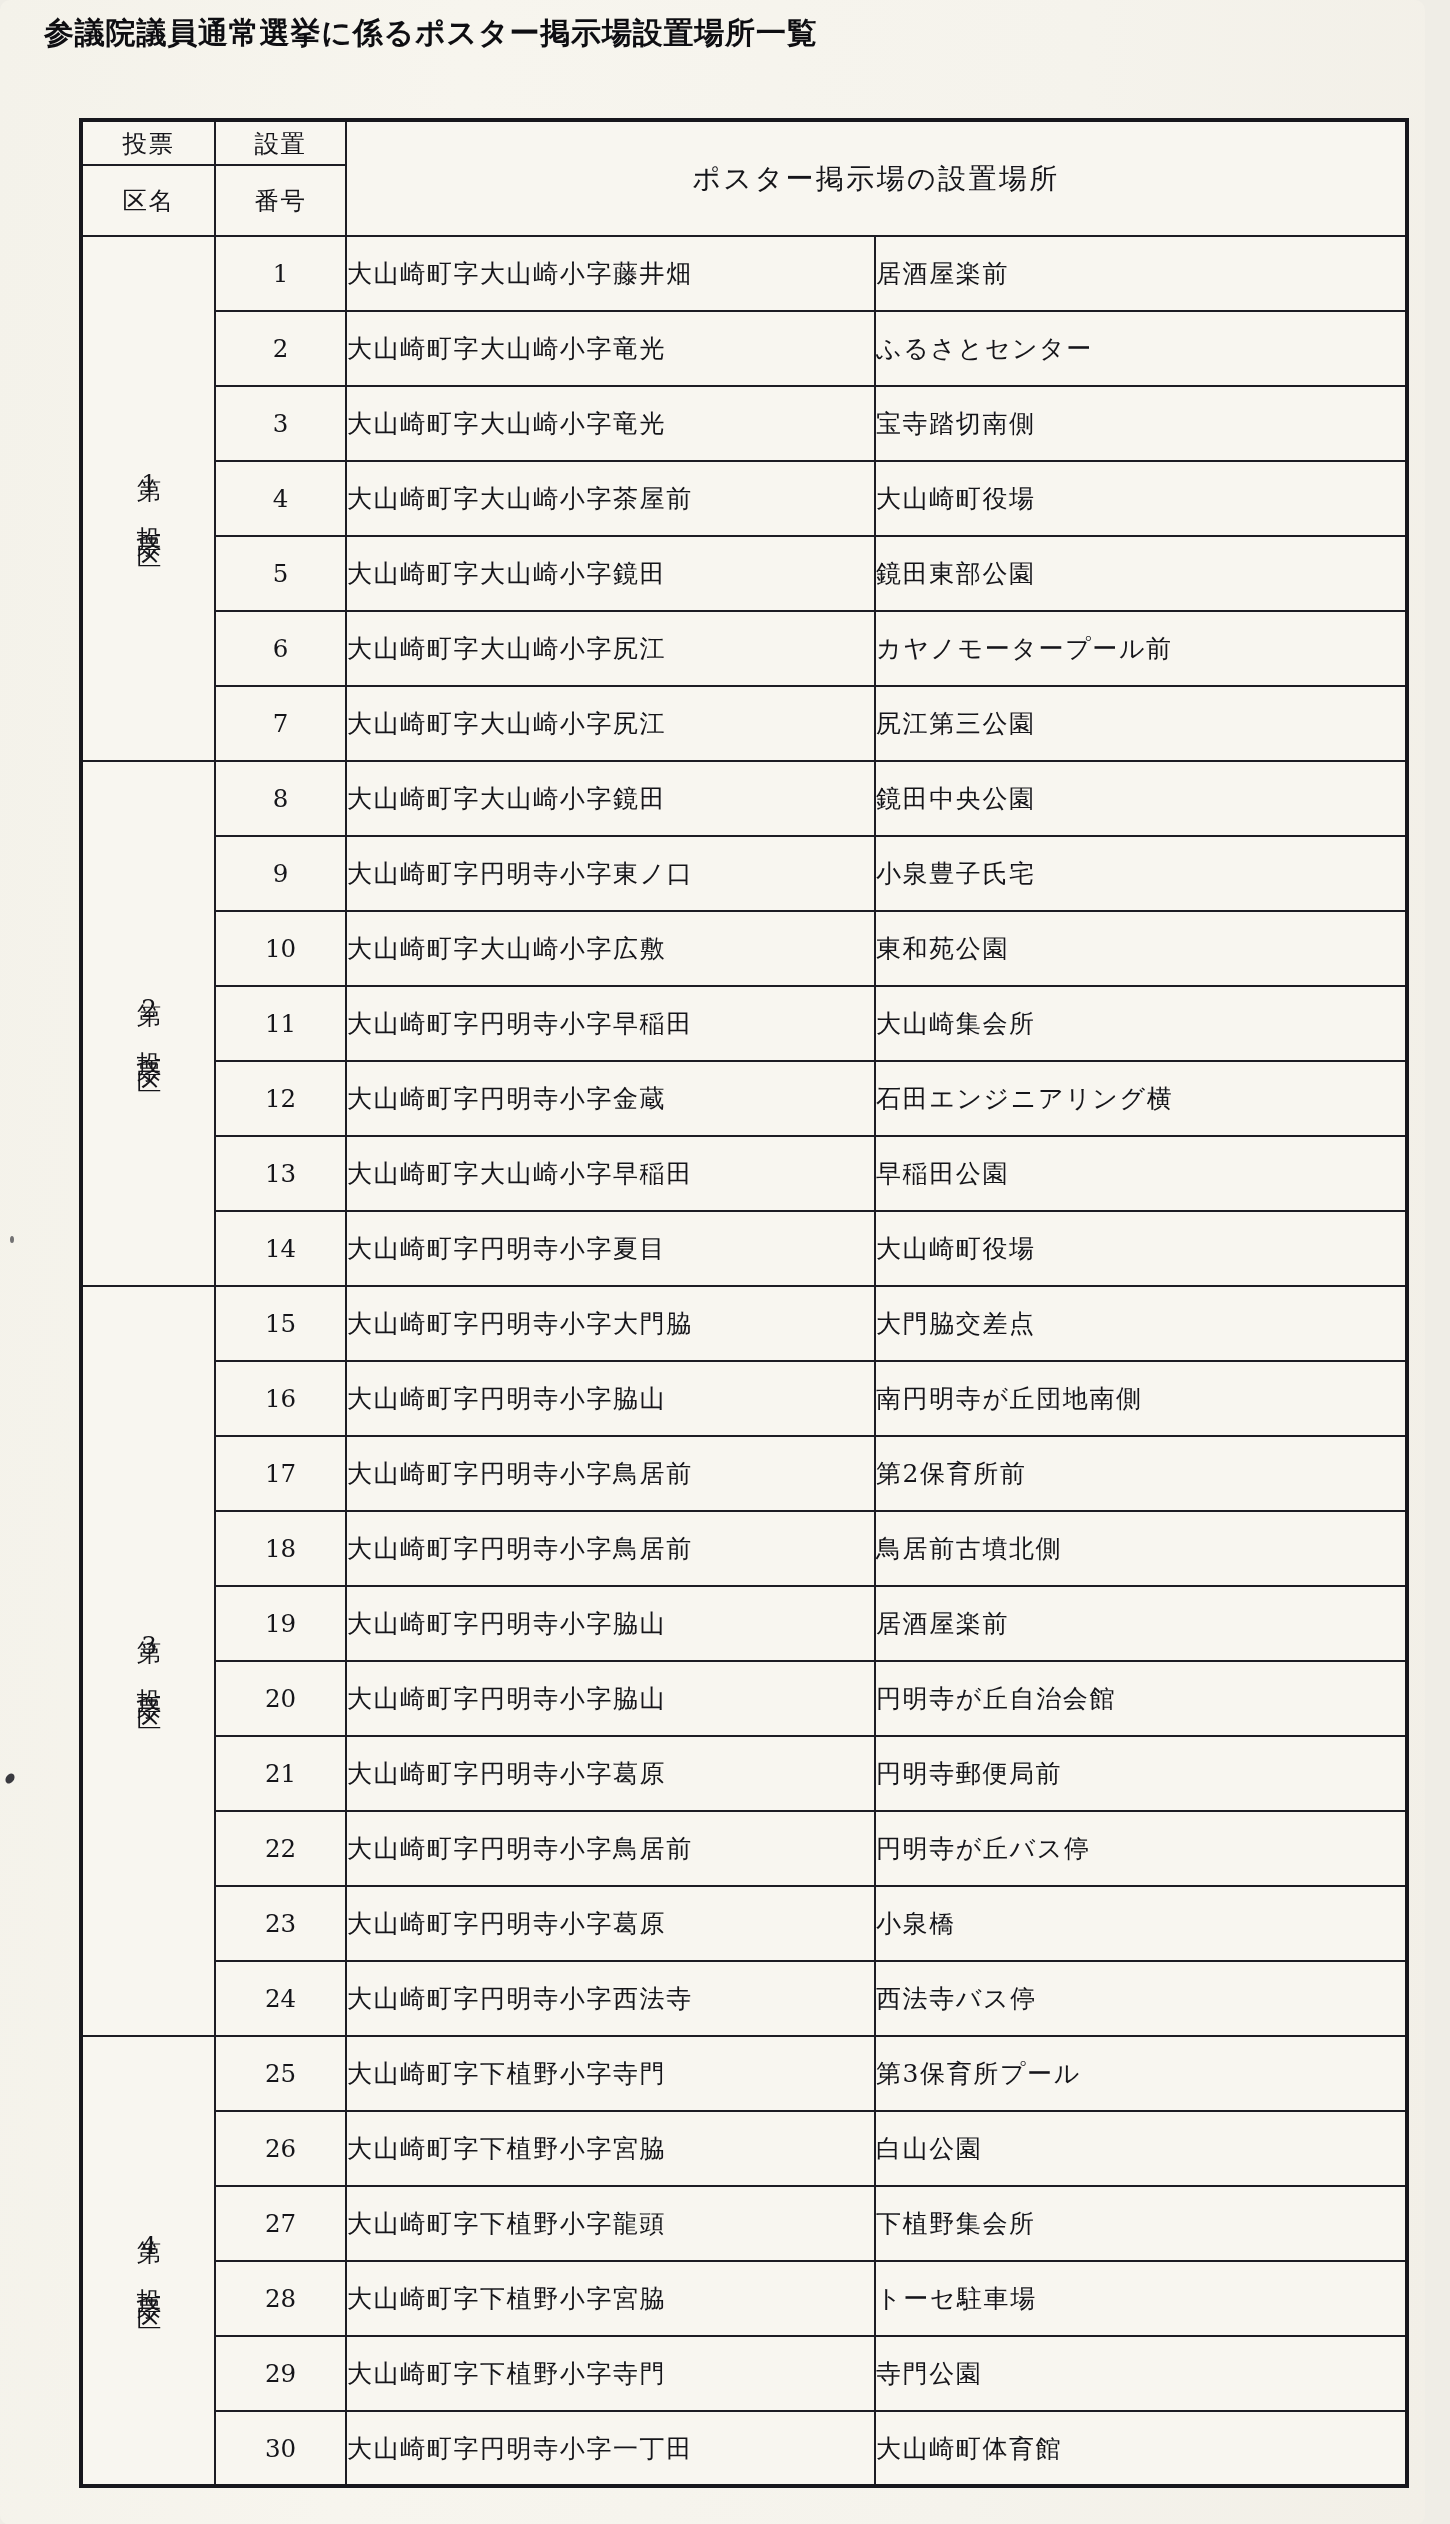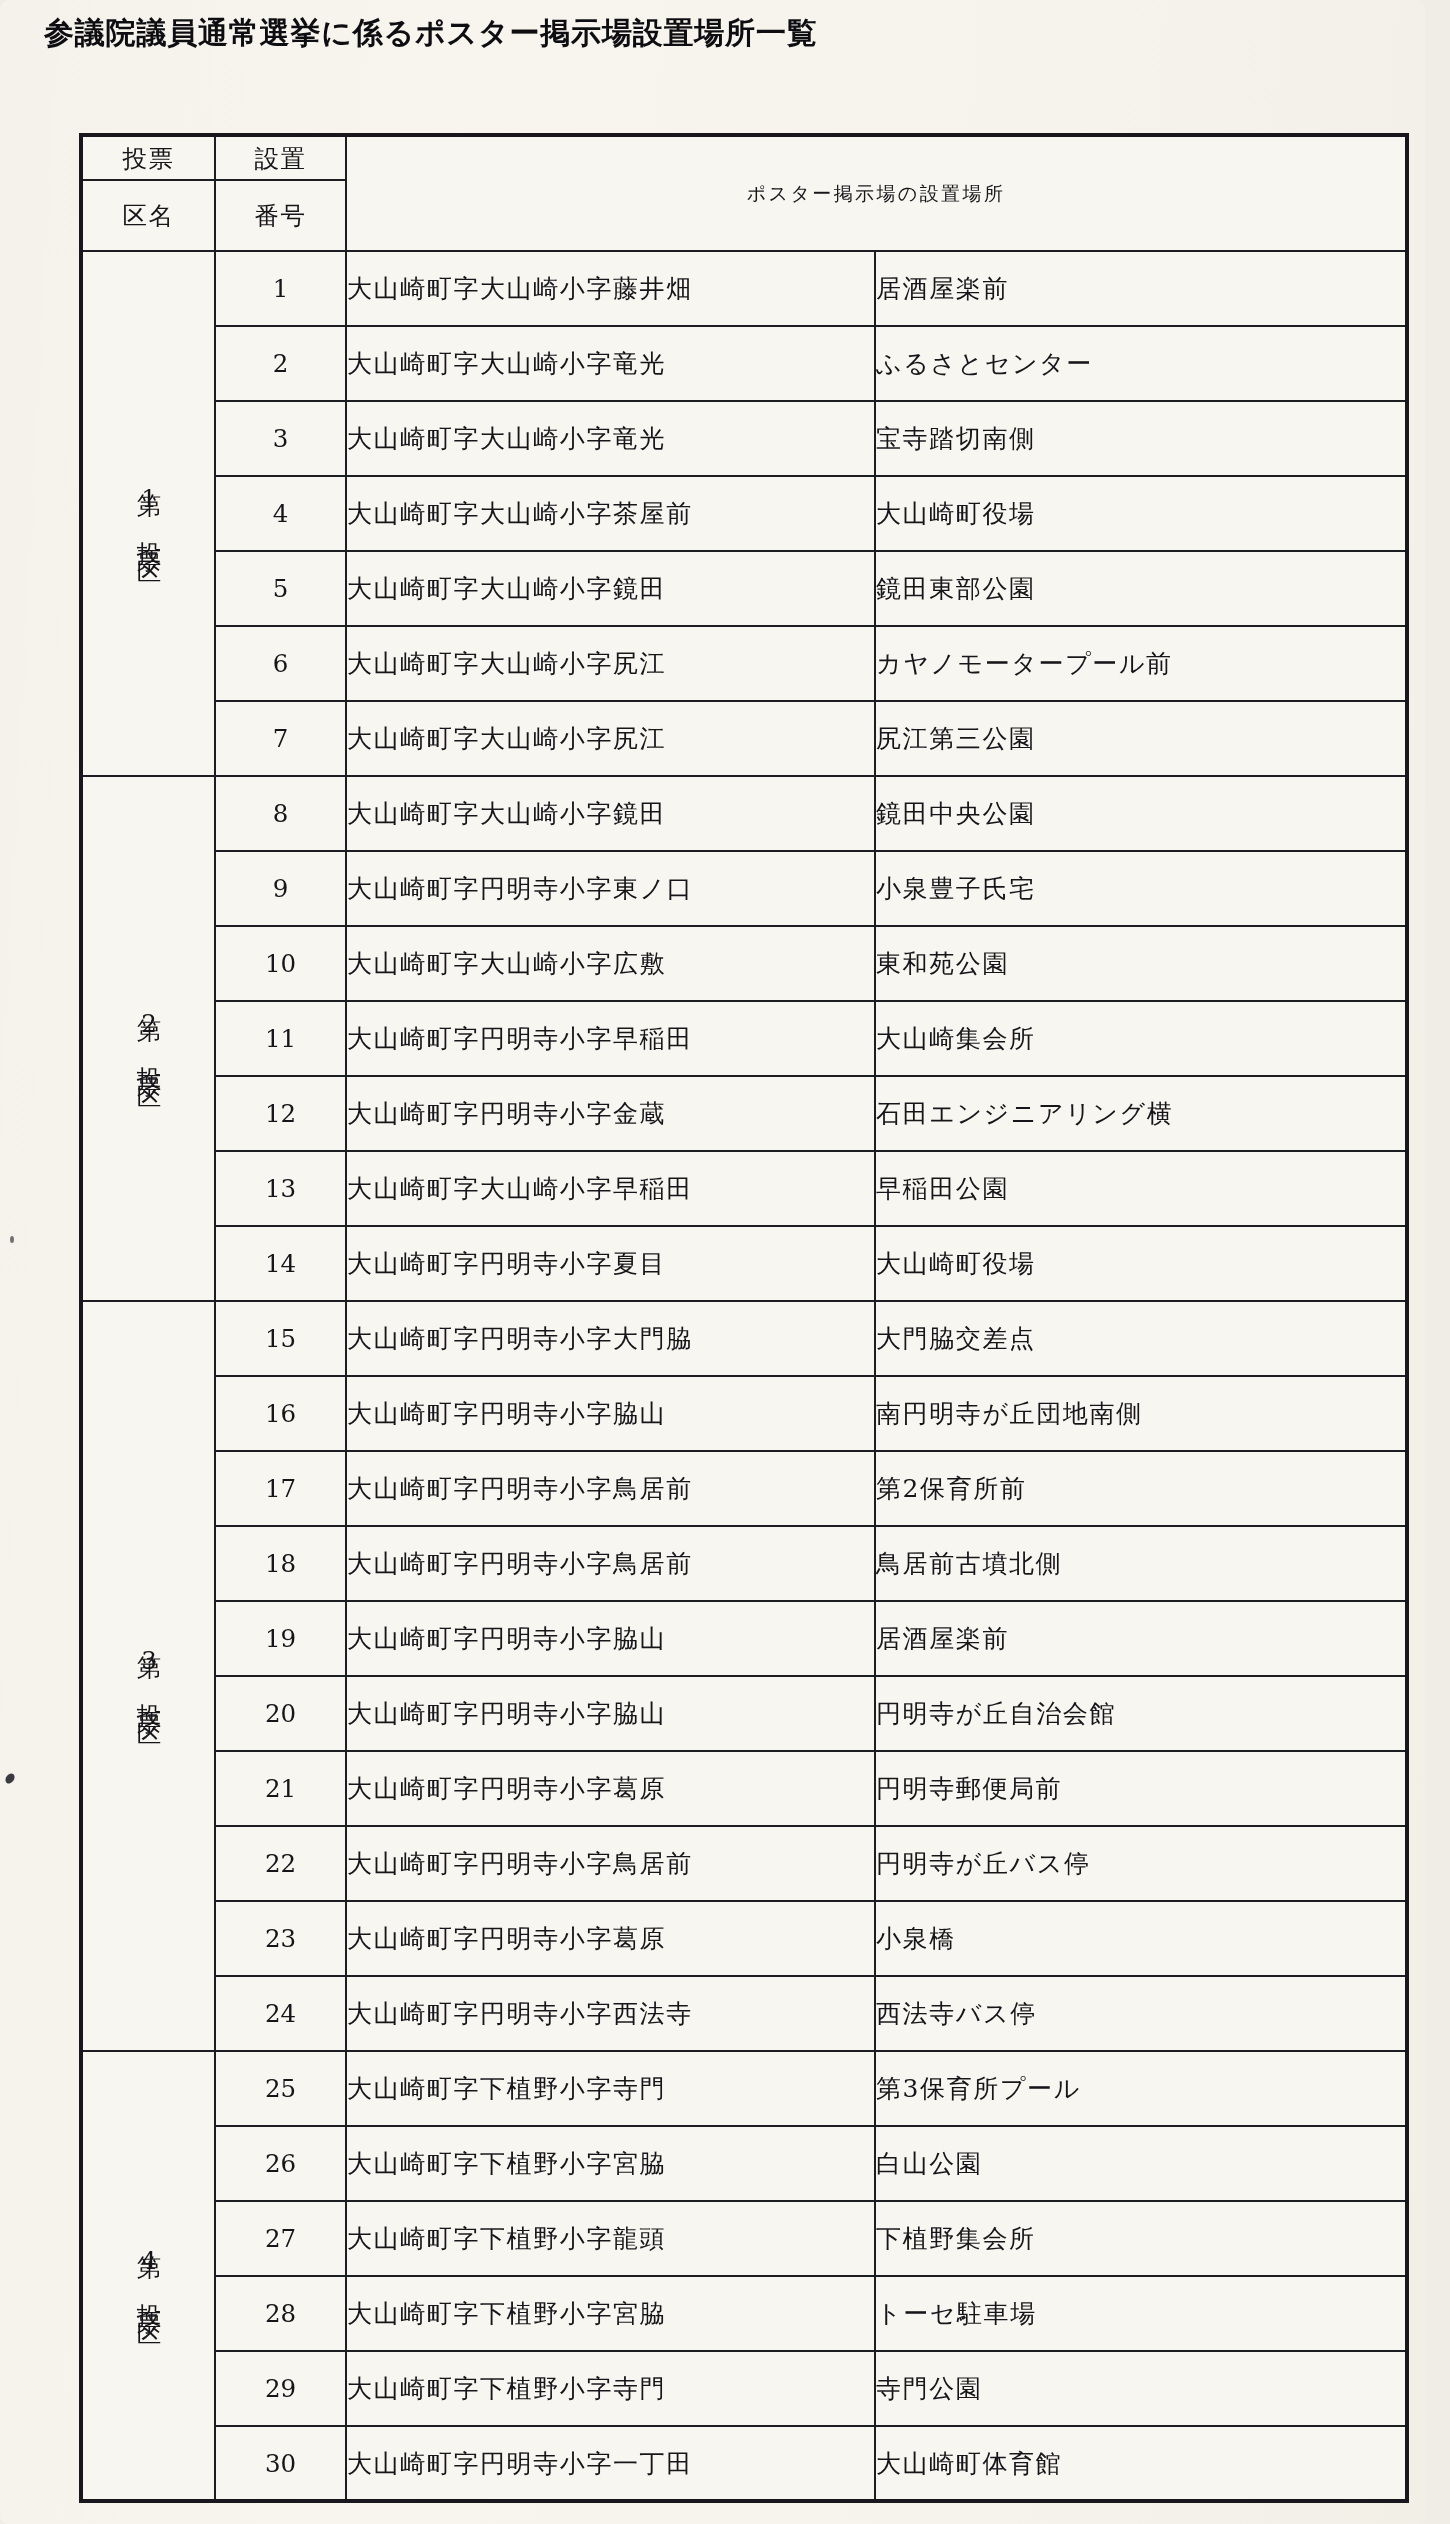--- a/index.html
+++ b/index.html
@@ -14,38 +14,38 @@
     color:#15151a;
     border-radius:10px;
   }
   .doc-title{
     position:absolute;left:44px;top:12.6px;margin:0;
     font-family:"Liberation Sans","DejaVu Sans",sans-serif;
     font-weight:bold;font-size:30px;letter-spacing:0.8px;color:#0e0e12;
     white-space:nowrap;
   }
   table.poster-table{
-    position:absolute;left:79px;top:133px;
+    position:absolute;left:79px;top:118px;
     width:1326px;border-collapse:collapse;table-layout:fixed;
     background:transparent;
   }
   table.poster-table th,
   table.poster-table td{
     border:2.4px solid #1d1d24;
     padding:0;
     background:#f8f6f0;
   }
   table.poster-table{border:4px solid #17171d;}
   thead tr.h-top{height:45px;}
   thead tr.h-bottom{height:71px;}
   thead th{
     font-weight:normal;font-size:24.5px;letter-spacing:1.6px;color:#15151a;
     text-align:center;vertical-align:middle;
   }
-  th.big-head{font-size:19px;letter-spacing:2.4px;}
+  th.big-head{font-size:28px;letter-spacing:2.4px;}
   tbody tr{height:75px;}
   td.no{text-align:center;font-size:24.5px;}
   td.address,td.place{
     font-size:25px;letter-spacing:1.6px;
     padding-left:39px;text-align:left;vertical-align:middle;
     white-space:nowrap;overflow:hidden;margin-left:40px;
   }
   td.district{text-align:center;vertical-align:middle;}
   td.district .vtext{
     display:inline-block;

